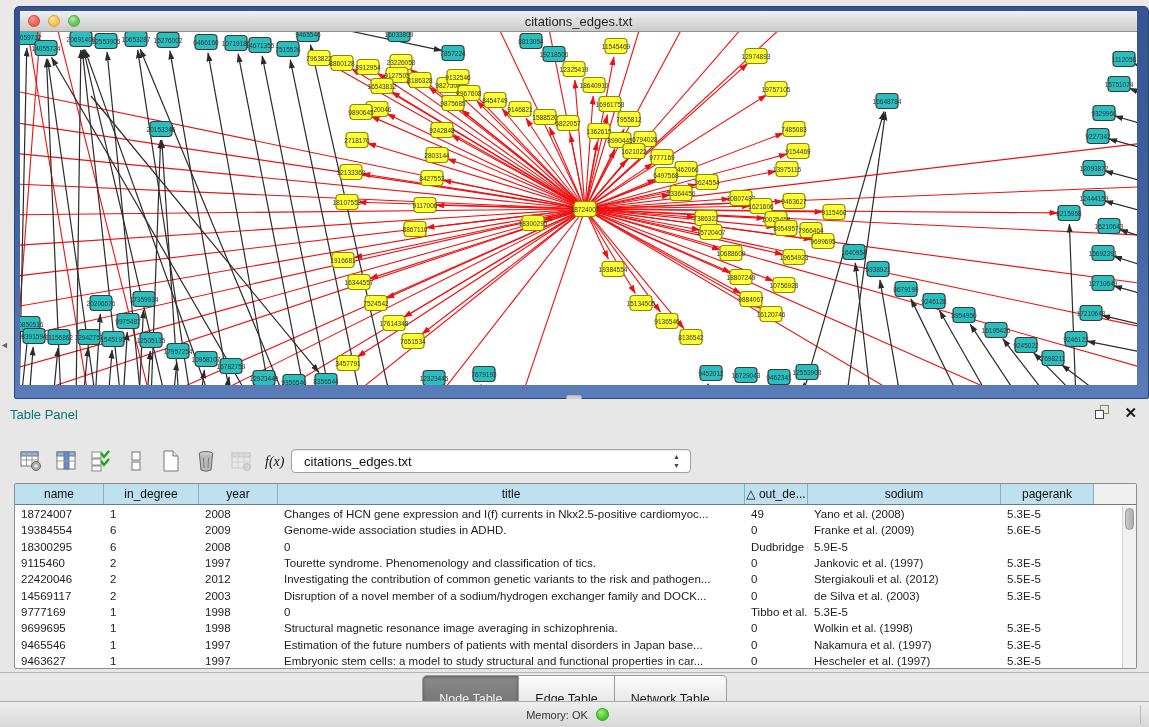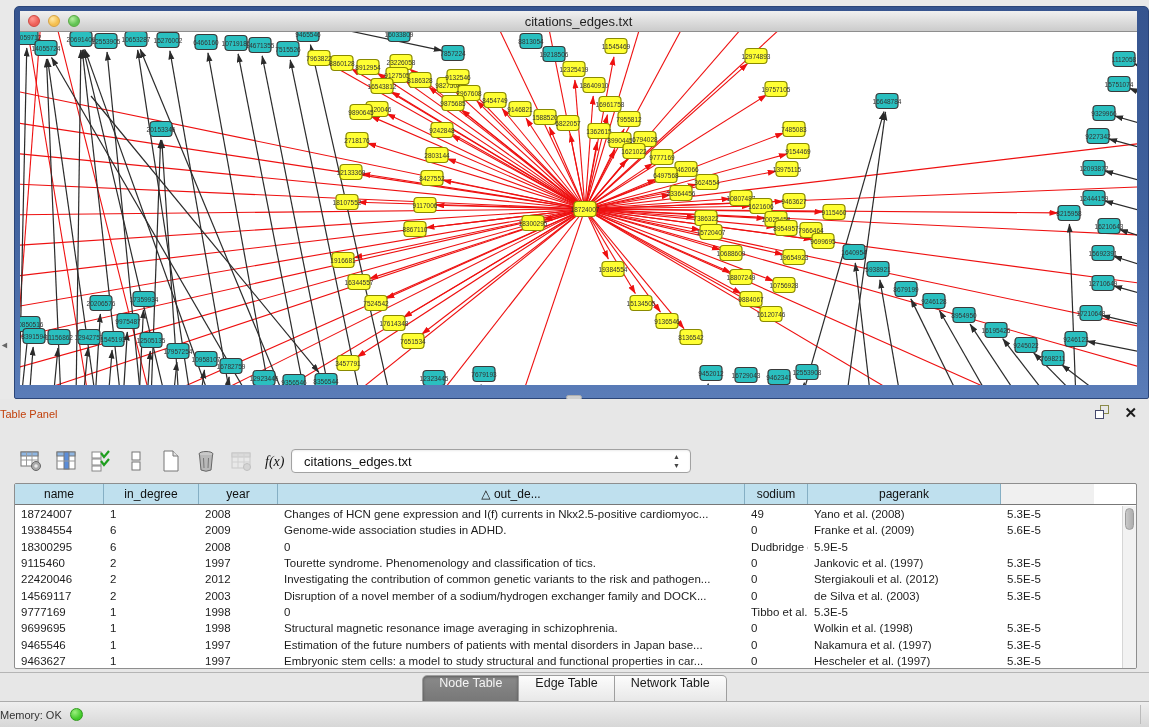--- a/index.html
+++ b/index.html
@@ -22,21 +22,21 @@
   .light.green { background:radial-gradient(circle at 35% 30%,#B6EFA0,#61C354 60%); border:1px solid #58A942; }
   .win-title { position:absolute; left:0; right:0; text-align:center; font-size:13px; color:#1F1F1F; }
   .net-canvas { position:absolute; left:0; top:21px; width:1117px; height:353px; background:#fff; }
   .collapse-arrow { position:absolute; left:0px; top:340px; font-size:9px; color:#666; }
   .split-handle { position:absolute; left:566px; top:395px; width:16px; height:5px;
     background:#CFCFCF; border:1px solid #AFAFAF; border-radius:3px; }
 
   
   .table-panel { position:absolute; left:0; top:399px; width:1149px; height:328px; background:#E7E7E7; }
   .panel-header { position:absolute; left:0; top:0; width:100%; height:30px; display:flex; align-items:center; }
-  .panel-title { font-size:11px; color:#c2410c; }
+  .panel-title { margin-left:10px; font-size:13px; color:#0f766e; }
   .panel-header-icons { position:absolute; right:12px; top:6px; display:flex; gap:14px; align-items:center; }
   .float-icon { position:relative; width:15px; height:15px; }
   .float-icon .back { position:absolute; left:5px; top:0; width:9px; height:9px; border:1.5px solid #8A8A4A; background:transparent; }
   .float-icon .front { position:absolute; left:0; top:5px; width:9px; height:9px; border:1.5px solid #44486B; background:#fff; }
   .close-x { font-size:15px; font-weight:bold; color:#1B1B1B; line-height:15px; }
 
   .toolbar { position:absolute; left:18px; top:46px; height:30px; display:flex; align-items:center; gap:9px; }
   .tool-btn { width:26px; height:26px; display:flex; align-items:flex-end; justify-content:center; background:transparent; border:none; }
   .combo { position:absolute; left:291px; top:50px; width:400px; height:24px; background:#fff;
     border:1px solid #A2A2A2; border-radius:4px; box-shadow:inset 0 1px 2px rgba(0,0,0,.08);
@@ -55,29 +55,29 @@
   .tbody { position:absolute; left:0; top:22px; right:14px; bottom:0; overflow:hidden; }
   .trow { display:grid; grid-template-columns:89px 95px 79px 467px 63px 193px 93px minmax(0,1fr); height:16.3px; }
   .tcell { font-size:11.5px; color:#1C1C1C; padding-left:6px; white-space:nowrap; overflow:hidden;
     display:flex; align-items:center; }
   .vscroll { position:absolute; right:0; top:22px; bottom:0; width:14px; background:#F2F2F2; border-left:1px solid #D6D6D6; }
   .vthumb { position:absolute; left:2px; top:2px; width:9px; height:22px; border-radius:5px;
     background:linear-gradient(90deg,#C9C9C9,#ADADAD); border:1px solid #9B9B9B; }
 
   .tabs-divider { position:absolute; left:0; top:273px; width:100%; height:1px; background:#B5B5B5; }
   .tabs { position:absolute; left:0; top:276px; width:100%; display:flex; justify-content:center; }
-  .tab { height:32px; font-size:12.5px; display:flex; align-items:flex-start; justify-content:center;
+  .tab { height:32px; font-size:12.5px; display:flex; align-items:flex-end; justify-content:center;
     border:1px solid #9E9E9E; border-left:none; background:linear-gradient(180deg,#FCFCFC,#E4E4E4); color:#1A1A1A; padding:0 16px; }
   .tab:first-child { border-left:1px solid #9E9E9E; border-radius:5px 0 0 5px; }
   .tab:last-child { border-radius:0 5px 5px 0; }
   .tab.selected { background:linear-gradient(180deg,#8A8A8A,#747474); color:#F5F5F5; box-shadow:inset 0 1px 3px rgba(0,0,0,.35); }
 
   .statusbar { position:absolute; left:0; bottom:0; width:100%; height:26px;
     background:linear-gradient(180deg,#EFEFEF,#D7D7D7); border-top:1px solid #ACACAC;
-    display:flex; align-items:center; justify-content:flex-start; }
+    display:flex; align-items:center; justify-content:center; }
   .mem-label { font-size:11px; color:#333; margin-right:8px; }
   .mem-dot { width:13px; height:13px; border-radius:50%; margin-right:14px;
     background:radial-gradient(circle at 35% 30%,#9BEF7E,#41C829 65%); border:1px solid #2F9A1C; }
   .status-vline { position:absolute; right:8px; top:3px; bottom:3px; width:1px; background:#BBB; }
 </style>
 </head>
 <body>
 
 <div id="root">
 
@@ -882,20 +882,21 @@
           <span>▲</span>
           <span>▼</span>
         </span>
     </div>
 
     <div class="table-container">
       <div class="thead">
           <div class="hcell">name</div>
           <div class="hcell">in_degree</div>
           <div class="hcell">year</div>
+          <div class="hcell">title</div>
           <div class="hcell">△ out_de...</div>
           <div class="hcell">sodium</div>
           <div class="hcell">pagerank</div>
           <div class="hcell"></div>
         </div>
       <div class="tbody">
           <div class="trow">
             <div class="tcell">18724007</div>
             <div class="tcell">1</div>
             <div class="tcell">2008</div>

